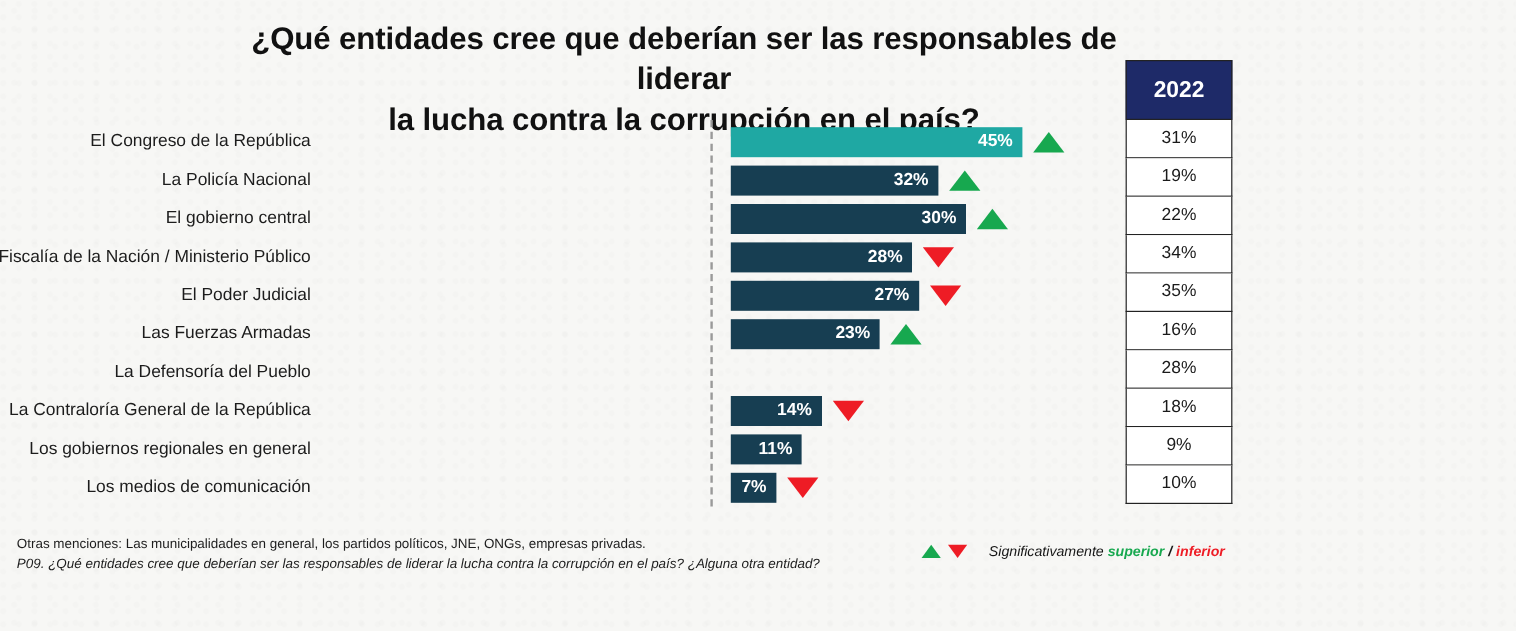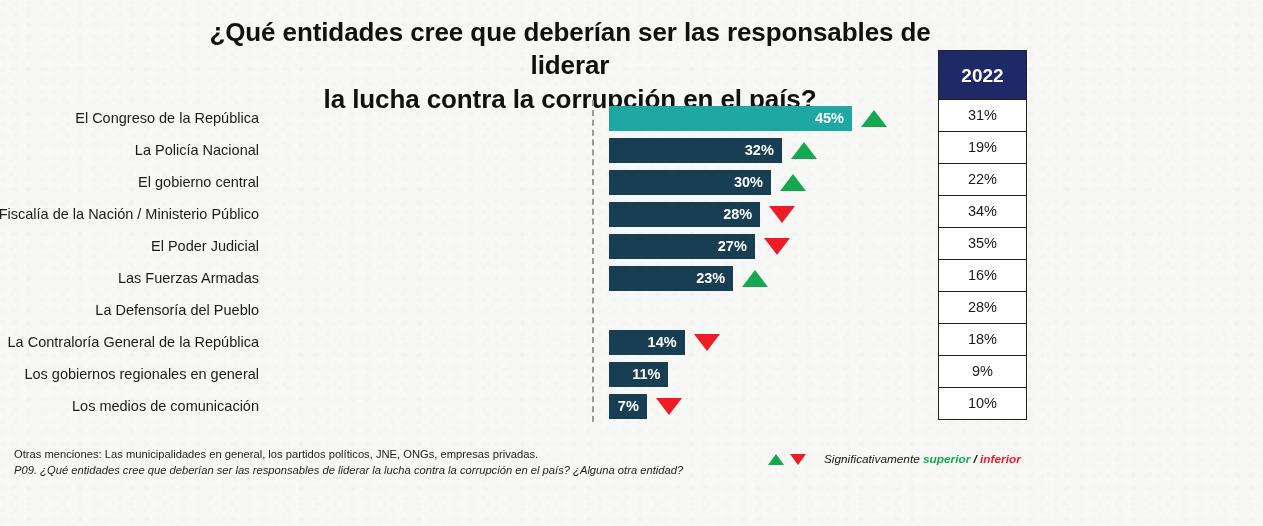--- a/index.html
+++ b/index.html
@@ -273,29 +273,29 @@
       <div class="row">
         <div class="cat-label">El Congreso de la República</div>
         <div class="bar-wrap"><div class="bar highlight" style="width: 243px;"><span class="bar-value">45%</span></div><span class="arrow up"></span></div>
       </div>
       <div class="row">
         <div class="cat-label">La Policía Nacional</div>
         <div class="bar-wrap"><div class="bar" style="width: 172.8px;"><span class="bar-value">32%</span></div><span class="arrow up"></span></div>
       </div>
       <div class="row">
         <div class="cat-label">El gobierno central</div>
-        <div class="bar-wrap"><div class="bar" style="width: 162px;"><span class="bar-value">30%</span></div><span class="arrow up"></span></div>
+        <div class="bar-wrap"><div class="bar" style="width: 162px; padding-left: 34px;"><span class="bar-value">30%</span></div><span class="arrow up"></span></div>
       </div>
       <div class="row">
         <div class="cat-label">La Fiscalía de la Nación / Ministerio Público</div>
         <div class="bar-wrap"><div class="bar" style="width: 151.2px;"><span class="bar-value">28%</span></div><span class="arrow down"></span></div>
       </div>
       <div class="row">
         <div class="cat-label">El Poder Judicial</div>
-        <div class="bar-wrap"><div class="bar" style="width: 145.8px;"><span class="bar-value">27%</span></div><span class="arrow down"></span></div>
+        <div class="bar-wrap"><div class="bar" style="width: 145.8px; padding-left: 11px;"><span class="bar-value">27%</span></div><span class="arrow down"></span></div>
       </div>
       <div class="row">
         <div class="cat-label">Las Fuerzas Armadas</div>
         <div class="bar-wrap"><div class="bar" style="width: 124.2px;"><span class="bar-value">23%</span></div><span class="arrow up"></span></div>
       </div>
       <div class="row">
         <div class="cat-label">La Defensoría del Pueblo</div>
       </div>
       <div class="row">
         <div class="cat-label">La Contraloría General de la República</div>

